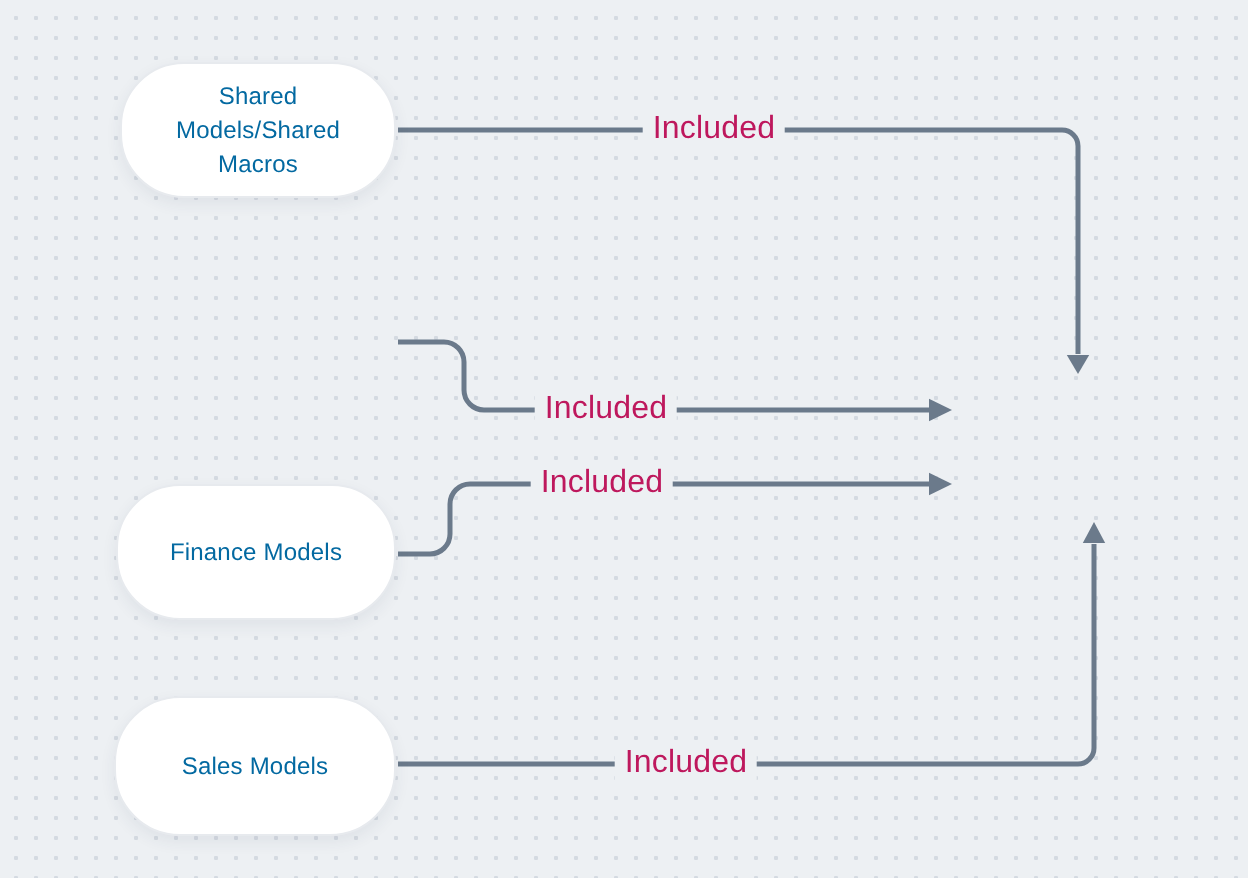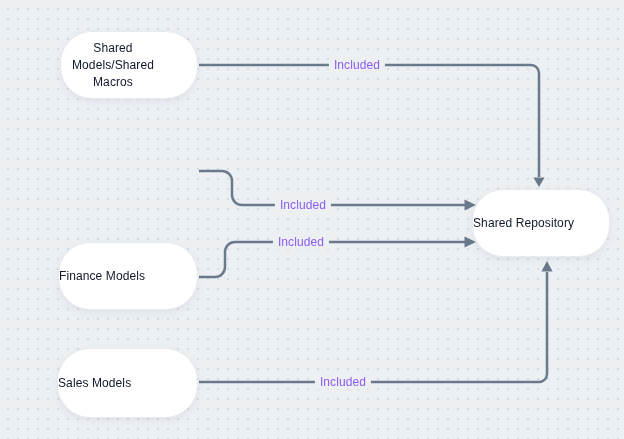--- a/index.html
+++ b/index.html
@@ -34,39 +34,39 @@
   }
   .node {
     position: absolute;
     z-index: 3;
     background: #ffffff;
     border: 1px solid #e7eaee;
     box-shadow: 0 3px 8px rgba(45, 62, 80, 0.07);
     box-sizing: border-box;
     display: flex;
     align-items: center;
-    justify-content: flex-start;
+    justify-content: center;
     text-align: center;
-    color: #0f172a;
+    color: #0369a1;
     font-size: 12px;
     font-weight: 500;
     letter-spacing: 0.1px;
     line-height: 17px;
   }
   .node .node-label {
     max-width: 104px;
   }
   .edge-label {
     position: absolute;
     z-index: 2;
     transform: translate(-50%, -50%);
     background: #edf0f3;
     padding: 0 5px;
-    color: #8b5cf6;
-    font-size: 12px;
+    color: #be185d;
+    font-size: 16px;
     font-weight: 500;
     letter-spacing: 0.1px;
     white-space: nowrap;
   }
   
   #node-shared-models   { left: 60px;  top: 31px;  width: 138px; height: 68px; border-radius: 32px; }
   #node-marketing       { left: 58px;  top: 140px; width: 140px; height: 70px; border-radius: 33px; }
   #node-finance         { left: 58px;  top: 242px; width: 140px; height: 68px; border-radius: 32px; }
   #node-sales           { left: 57px;  top: 348px; width: 141px; height: 70px; border-radius: 33px; }
   #node-repository      { left: 472px; top: 189px; width: 138px; height: 68px; border-radius: 31px; }
@@ -115,17 +115,14 @@
 
 
   <div class="node" id="node-sales">
     <span class="node-label">Sales Models</span>
   </div>
 
   <div class="node" id="node-finance">
     <span class="node-label">Finance Models</span>
   </div>
 
-  <div class="node" id="node-repository">
-    <span class="node-label" style="max-width:120px">Shared Repository</span>
-  </div>
 
 </div>
 
 </body></html>

